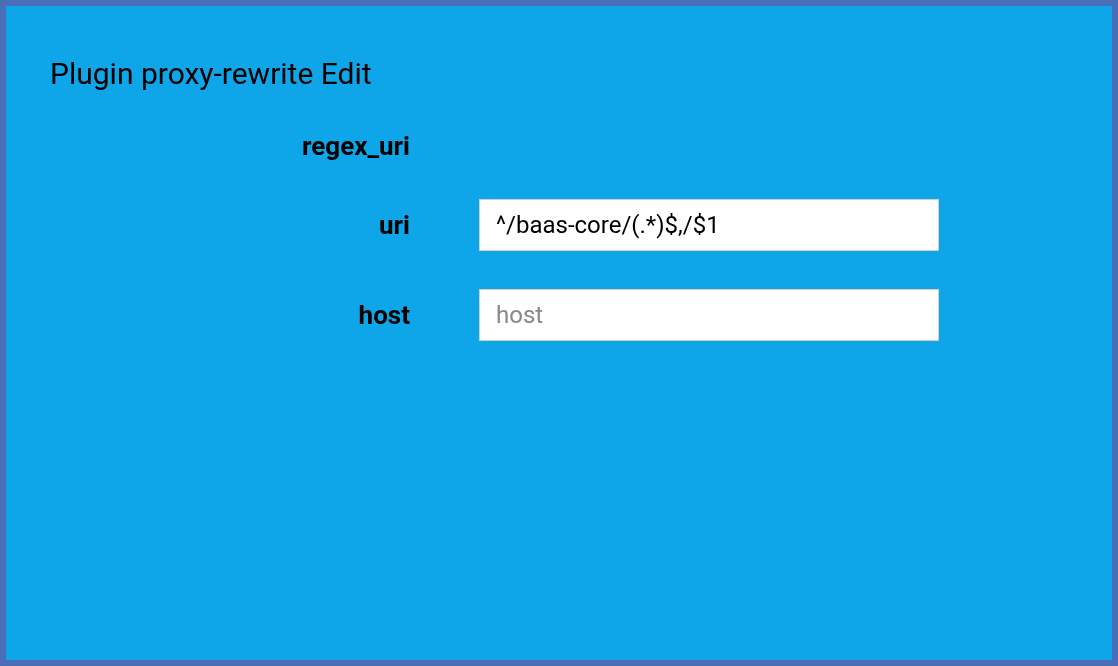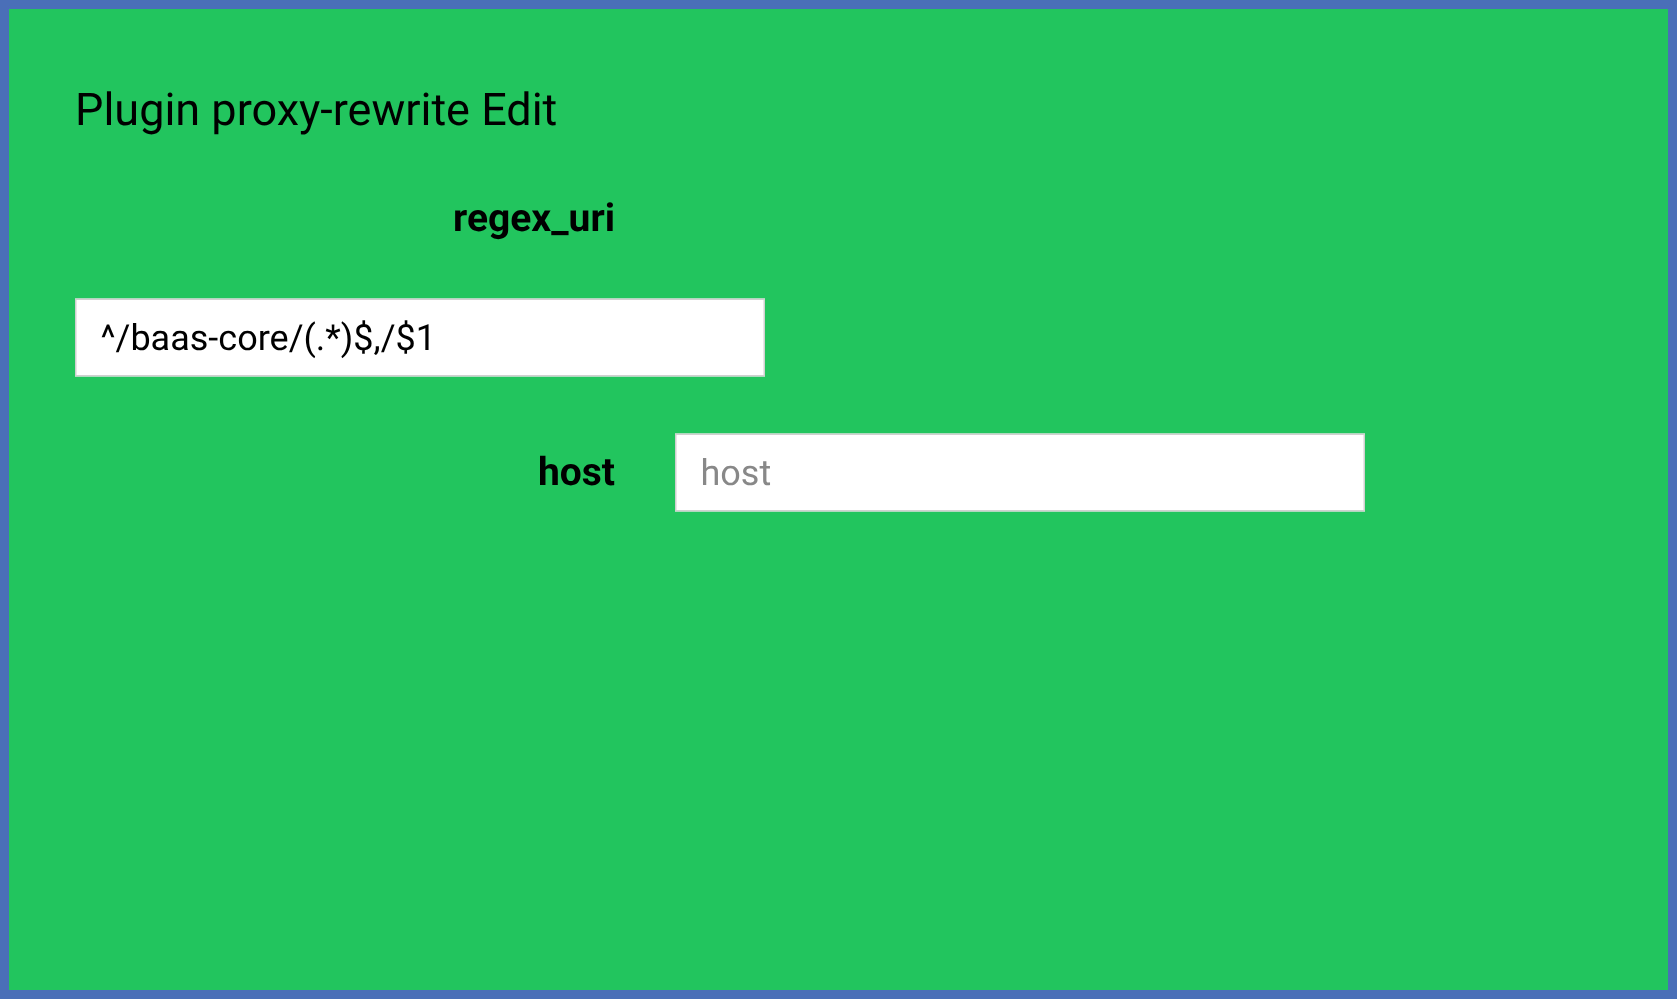--- a/index.html
+++ b/index.html
@@ -5,21 +5,21 @@
     * { box-sizing: border-box; margin: 0; padding: 0; }
     html, body { width: 1118px; height: 666px; }
     body {
       font-family: -apple-system, BlinkMacSystemFont, "Segoe UI", Roboto, "Helvetica Neue", Arial, sans-serif;
       background: #fff;
     }
     .frame {
       width: 1118px;
       height: 666px;
       border: 6px solid #4a6fb8;
-      background: #22c55e;
+      background: #0ea5e9;
       padding: 50px 44px;
     }
     .title {
       font-size: 30px;
       font-weight: 400;
       color: #000;
       margin-bottom: 40px;
     }
     .form {
       display: flex;
@@ -36,20 +36,21 @@
       text-align: right;
       padding-right: 40px;
     }
     .label {
       font-size: 26px;
       font-weight: 700;
       color: #000;
     }
     .input-col {
       width: 460px;
+      margin-left: 29px;
     }
     .input {
       width: 100%;
       height: 52px;
       border: 1px solid #d0d0d0;
       background: #fff;
       font-size: 24px;
       font-weight: 400;
       color: #000;
       padding: 0 16px;
@@ -69,20 +70,23 @@
   <div class="form">
 
     <div class="row">
       <div class="label-col">
         <span class="label">regex_uri</span>
       </div>
       <div class="input-col"></div>
     </div>
 
     <div class="row">
+      <div class="label-col">
+        <span class="label">uri</span>
+      </div>
       <div class="input-col">
         <input type="text" class="input" value="^/baas-core/(.*)$,/$1" style="">
       </div>
     </div>
 
 
 
     <div class="row">
       <div class="label-col">
         <span class="label">host</span>

